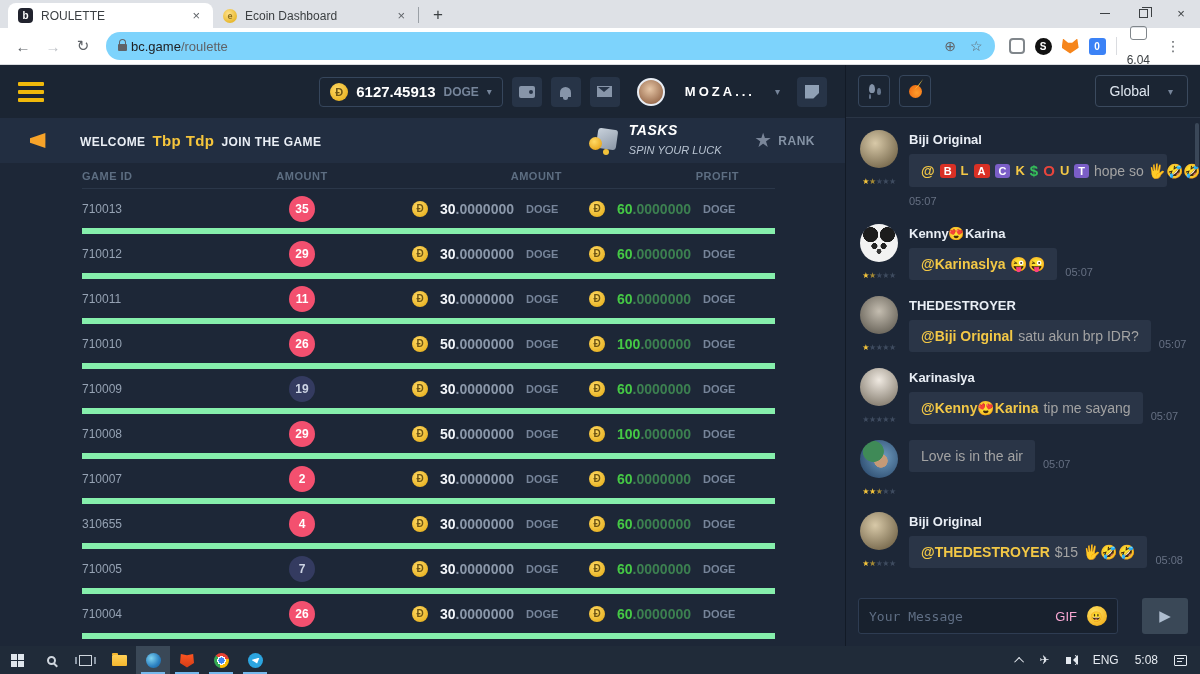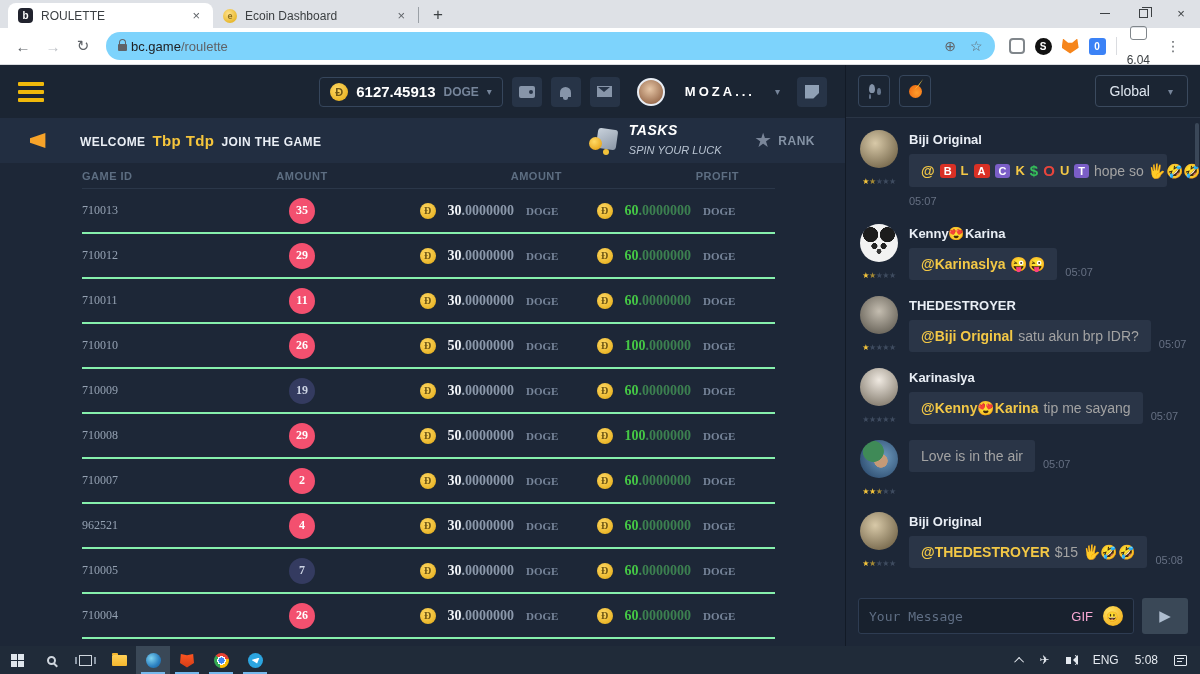--- a/index.html
+++ b/index.html
@@ -84,21 +84,21 @@
   .rank .rstar { font-size:17px; color:#7a8699; }
 
   
   .history { flex:1; margin:0 70px 0 82px; overflow:hidden; }
   .thead, .trow { display:grid; grid-template-columns:140px 160px 180px 1fr; align-items:center; }
   .thead { height:26px; border-bottom:1px solid #2b3749; }
   .thead span { font-size:11px; font-weight:bold; color:#5d6e82; letter-spacing:.5px; }
   .h-result { text-align:center; }
   .h-amount, .h-profit { text-align:right; }
   .h-profit { padding-right:36px; }
-  .trow { height:45px; border-bottom:2px solid #86efac; cursor:pointer;font-family:Liberation Serif, serif; }
+  .trow { height:45px; border-bottom:6px solid #86efac; cursor:pointer; }
   .cell-id { font-size:12px; color:#95a2b3; }
   .cell-result { display:flex; justify-content:center; }
   .badge { min-width:26px; height:26px; border-radius:50%; display:flex; align-items:center; justify-content:center; font-size:12px; font-weight:bold; color:#fff; }
   .badge[data-variant="red"] { background:#f3506f; }
   .badge[data-variant="dark"] { background:#343b60; color:#cdd4e4; }
   .cell-amount, .cell-profit { display:flex; align-items:center; justify-content:flex-end; gap:12px; }
   .cell-profit { padding-right:36px; }
   .cell-amount .coin, .cell-profit .coin { width:16px; height:16px; }
   .cell-amount .coin i, .cell-profit .coin i { font-size:10px; }
   .val { font-size:14px; font-weight:bold; }
@@ -137,21 +137,21 @@
   .bubble span:empty { display:none; }
   .mention { color:#f3c846; font-weight:bold; font-size:14px; white-space:nowrap; }
   .txt { color:#a3a3a3; font-size:14px; white-space:nowrap; }
   .emo { font-size:14px; color:#f5c53c; white-space:nowrap; }
   .lt { font-weight:bold; color:#f3c846; font-size:13px; }
   .lt[data-variant="sqred"] { background:#d93025; color:#fff; padding:1px 4px; border-radius:3px; font-size:11px; }
   .lt[data-variant="sqpurple"] { background:#7b5ec7; color:#fff; padding:1px 4px; border-radius:3px; font-size:11px; }
   .lt[data-variant="dollar"] { color:#35c05a; font-size:15px; }
   .lt[data-variant="ring"] { color:#e8453c; font-size:15px; font-weight:900; }
   .time { color:#667083; font-size:11px; padding-bottom:2px; }
-  .chat-input-row { flex:0 0 auto; display:flex; gap:8px; padding:10px 12px 12px; align-items:flex-end; }
+  .chat-input-row { flex:0 0 auto; display:flex; gap:24px; padding:10px 12px 12px; align-items:flex-end; }
   .inputbox { flex:1; height:36px; background:#18212e; border:1px solid #2e3c52; border-radius:3px; display:flex; align-items:center; padding:0 10px; gap:10px; }
   .inputbox input { flex:1; background:transparent; border:none; outline:none; color:#8fa0b5; font-family:"DejaVu Sans Mono", monospace; font-size:13px; min-width:0; }
   .inputbox input::placeholder { color:#5f6e84; }
   .giflbl { color:#f9a8d4; font-weight:normal; font-size:13px; cursor:pointer; }
   .emobtn { width:20px; height:20px; background:radial-gradient(circle at 38% 32%, #ffe566, #f2b01e 80%); border-radius:50%; display:flex; align-items:center; justify-content:center; font-size:10px; color:#6e4a00; cursor:pointer; overflow:hidden; }
   .sendbtn { width:46px; height:36px; background:#3a4857; border-radius:3px; display:flex; align-items:center; justify-content:center; color:#aebdcf; font-size:15px; cursor:pointer; }
 
   
   .taskbar { height:28px; background:#202b39; display:flex; align-items:stretch; flex:0 0 auto; }
   .tbi { width:34px; display:flex; align-items:center; justify-content:center; cursor:pointer; position:relative; }
@@ -447,21 +447,21 @@
               <span class="cell-profit">
                 <span class="coin">
                   <i>Ð</i>
                 </span>
                 <span class="val green"><b>60</b><i class="dec">.0000000</i></span>
                 <span class="cur-lbl">DOGE</span>
               </span>
             </div>
 
             <div class="trow">
-              <span class="cell-id">962521</span>
+              <span class="cell-id">310655</span>
               <span class="cell-result">
                 <span class="badge" data-variant="red">4</span>
               </span>
               <span class="cell-amount">
                 <span class="coin">
                   <i>Ð</i>
                 </span>
                 <span class="val"><b>30</b><i class="dec">.0000000</i></span>
                 <span class="cur-lbl">DOGE</span>
               </span>

